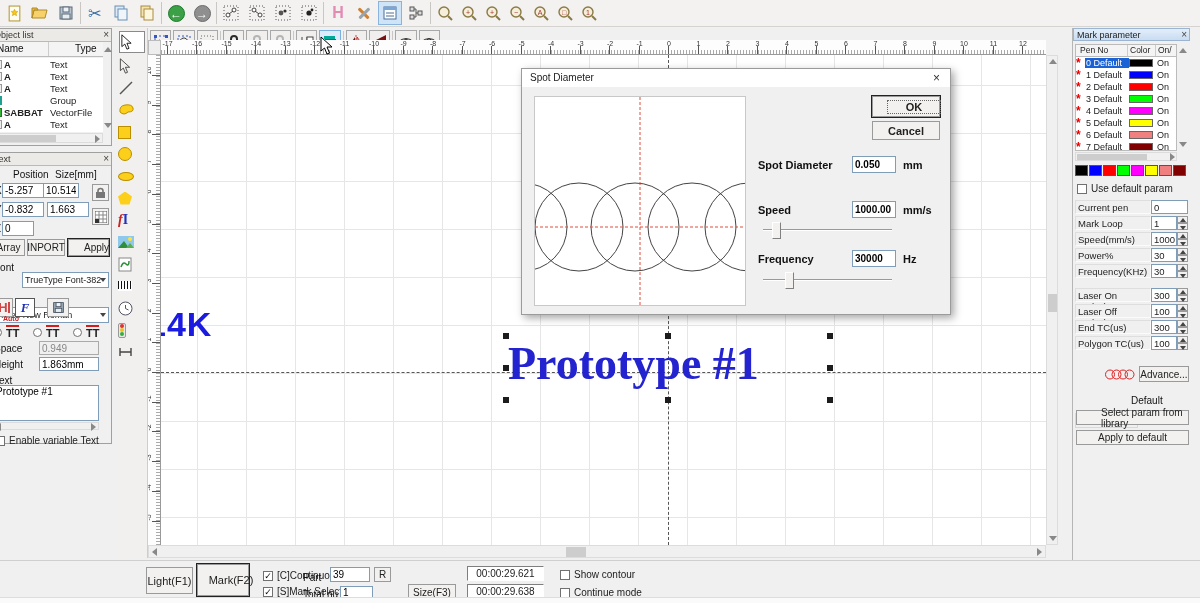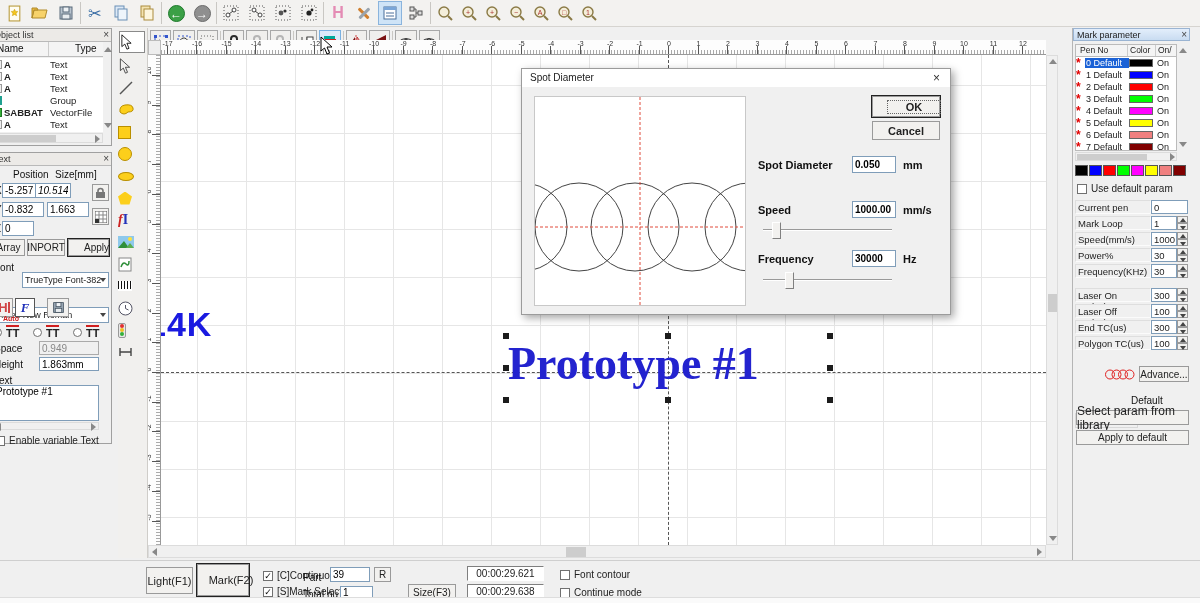--- a/index.html
+++ b/index.html
@@ -392,21 +392,21 @@
     <div class="arr r" style="right:2px;top:1px;"></div>
   </div>
 </div>
 
 <div class="abs panel" style="left:-10px;top:152px;width:122px;height:292px;">
   <div class="ptitle"><span>Text</span><span class="pclose">×</span></div>
   <span class="abs lbl" style="left:22px;top:16px;">Position</span>
   <span class="abs lbl" style="left:64px;top:16px;">Size[mm]</span>
   <span class="abs lbl" style="left:4px;top:32px;">X</span>
   <input class="abs field" style="left: 11px; top: 30px; width: 42px; height: 15px;" value="-5.257">
-  <input class="abs field" style="left: 44px; top: 30px; width: 36px; height: 15px; font-style: italic;" value="10.514">
+  <input class="abs field" style="left: 52px; top: 30px; width: 36px; height: 15px;" value="10.514">
   <span class="abs lbl" style="left:4px;top:51px;">Y</span>
   <input class="abs field" style="left: 11px; top: 49px; width: 42px; height: 15px;" value="-0.832">
   <input class="abs field" style="left: 56px; top: 49px; width: 42px; height: 15px;" value="1.663">
   <span class="abs lbl" style="left:4px;top:70px;">Z</span>
   <input class="abs field" style="left: 11px; top: 68px; width: 32px; height: 15px;" value="0">
   <div class="abs btn" style="left:101px;top:31px;width:17px;height:17px;">
       <svg width="11" height="12" viewBox="0 0 11 12">
         <rect x="1" y="5" width="9" height="6" fill="#777"></rect>
         <path d="M3 5 V4 a2.5 2.5 0 0 1 5 0 V5" fill="none" stroke="#777" stroke-width="1.6"></path>
       </svg>
@@ -902,21 +902,21 @@
       <circle cx="5" cy="6.5" r="4.5" fill="none" stroke="#e02020"></circle>
       <circle cx="11.5" cy="6.5" r="4.5" fill="none" stroke="#e02020"></circle>
       <circle cx="18" cy="6.5" r="4.5" fill="none" stroke="#e02020"></circle>
       <circle cx="24.5" cy="6.5" r="4.5" fill="none" stroke="#e02020"></circle>
     </svg>
   <div class="abs btn" style="left:66px;top:338px;width:50px;height:16px;font-size:10px;">
       <span>Advance...</span>
     </div>
   <span class="abs lbl" style="left:2px;top:385px;border:1px solid #d8d8d8;padding:1px 2px;background:#f0f0f0;">Param name</span>
   <span class="abs lbl" style="left:58px;top:367px;">Default</span>
-  <div class="abs btn" style="left:3px;top:382px;width:113px;height:15px;font-size:12px;">
+  <div class="abs btn" style="left:3px;top:382px;width:113px;height:15px;font-size:10px;padding-left:24px;">
       <span>Select param from library</span>
     </div>
   <div class="abs btn" style="left:3px;top:402px;width:113px;height:15px;font-size:10px;">
       <span>Apply to default</span>
     </div>
 </div>
 
 <div class="abs" style="left:0;top:560px;width:1200px;height:37px;background:#f0f0f0;border-top:1px solid #cfcfcf;"></div>
 <div class="abs btn" style="left:146px;top:567px;width:47px;height:27px;">
     <span>Light(F1)</span>
@@ -938,20 +938,20 @@
     <span>R</span>
   </div>
 <span class="abs lbl" style="left:303px;top:589px;">Total nu</span>
 <input class="abs field" style="left: 340px; top: 586px; width: 33px; height: 13px;" value="1">
 <div class="abs btn" style="left:408px;top:584px;width:48px;height:16px;font-size:10px;">
     <span>Size(F3)</span>
   </div>
 <div class="abs sunken" style="left:467px;top:566px;width:77px;height:15px;font-size:10px;text-align:center;padding-top:1px;"><span>00:00:29.621</span></div>
 <div class="abs chk" style="left:560px;top:569px;">
     <span class="box"></span>
-    <span>Font contour</span>
+    <span>Show contour</span>
   </div>
 <div class="abs sunken" style="left:467px;top:584px;width:77px;height:15px;font-size:10px;text-align:center;padding-top:1px;"><span>00:00:29.638</span></div>
 <div class="abs chk" style="left:560px;top:587px;">
     <span class="box"></span>
     <span>Continue mode</span>
   </div>
 <div class="abs" style="left:0;top:597px;width:1200px;height:6px;background:#fafafa;border-top:1px solid #ddd;"></div>
 
 </body></html>

